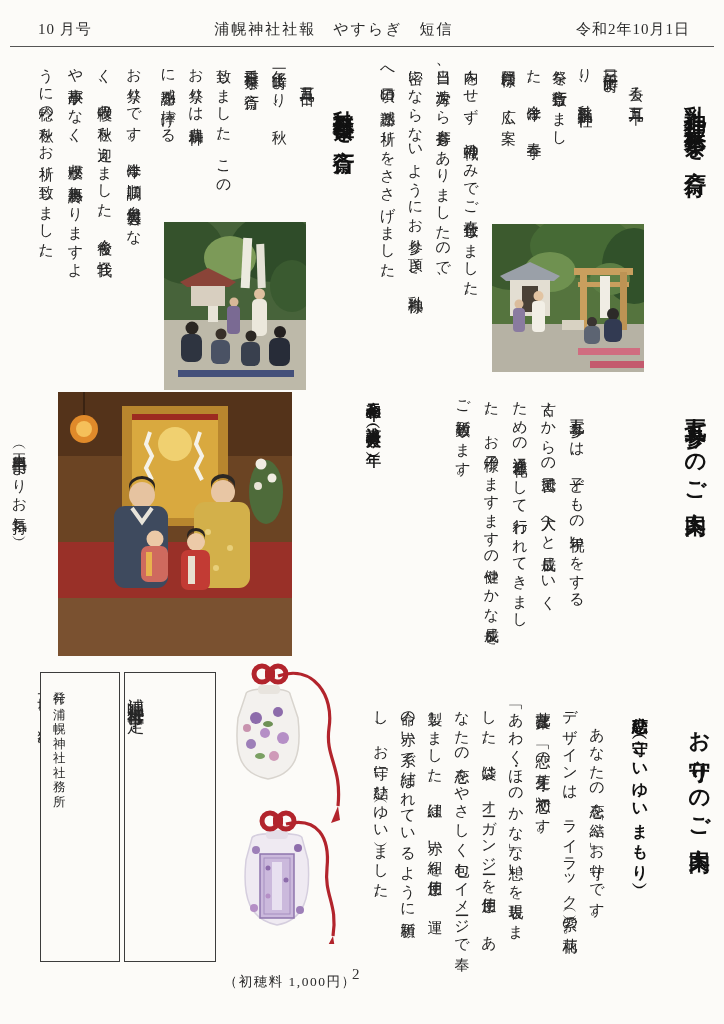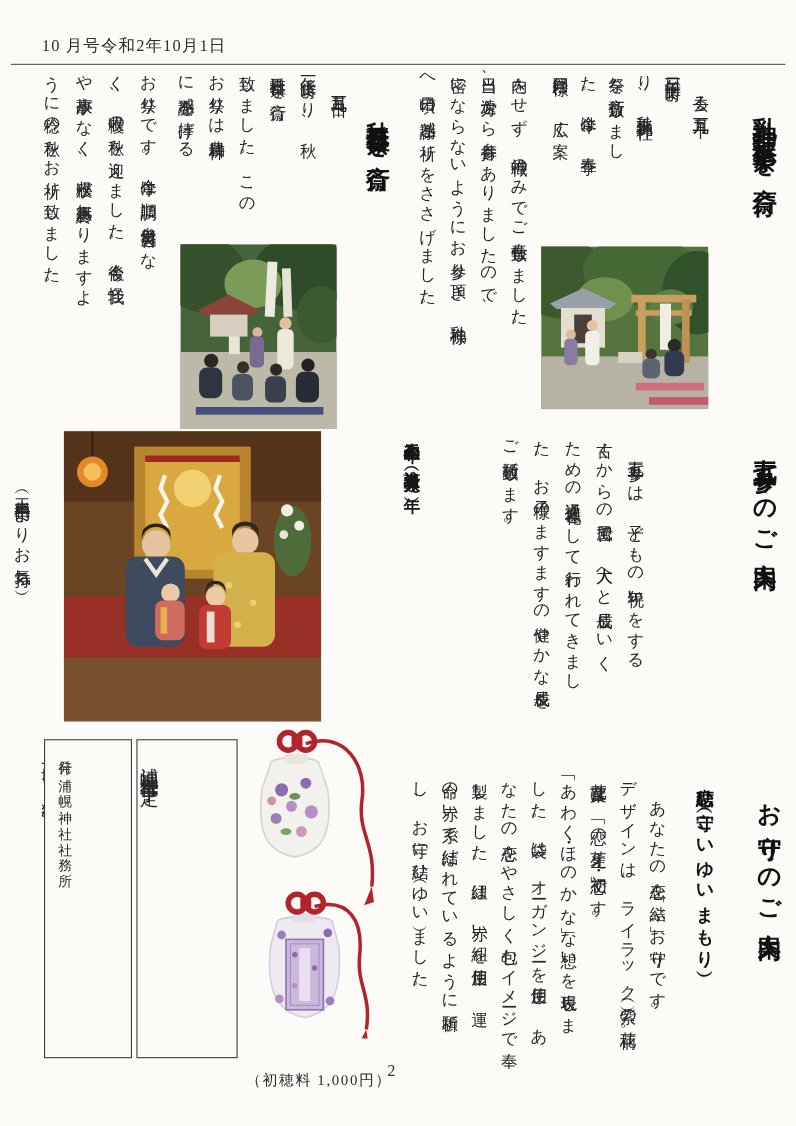--- a/index.html
+++ b/index.html
@@ -6,21 +6,21 @@
   .page {
     position:relative; width:724px; height:1024px; margin:0 auto;
     background:#fcfbf8; overflow:hidden; color:#222;
     font-family:"Liberation Serif","DejaVu Serif",serif;
   }
   
   .header {
     position:absolute; left:10px; right:10px; top:0; height:47px;
     border-bottom:1.4px solid #555; box-sizing:border-box;
     display:flex; align-items:flex-end; padding:0 24px 7px 28px;
-    font-size:15px; letter-spacing:1px; color:#2b2b2b;margin-top:12px;
+    font-size:15px; letter-spacing:1px; color:#2b2b2b;
   }
   .header .hc { flex:1; text-align:center; letter-spacing:2px; }
   
   .vtext {
     position:absolute; writing-mode:vertical-rl; text-orientation:mixed;
     white-space:pre-wrap; font-size:15px; line-height:1.8; letter-spacing:1.5px;
     color:#262626;
   }
   .vpar { margin:0; }
   .vpar + .vpar { margin-right:4px; }
@@ -60,20 +60,21 @@
   .price-caption { position:absolute; left:206px; top:973px; width:168px; text-align:center; font-size:13.5px; letter-spacing:1.5px; color:#2a2a2a; }
   .page-number { position:absolute; left:352px; top:966px; font-size:15px; color:#333; }
 </style>
 </head>
 <body>
 
 <div class="page">
 
   <header class="header">
     <span class="hl">10 月号</span>
+    <span class="hc">浦幌神社社報　やすらぎ　短信</span>
     <span class="hr">令和2年10月1日</span>
   </header>
 
   <section>
     <h2 class="vtitle t1">乳神神社秋季祭を斎行</h2>
     <div class="vtext a1s">　去る九月二十一
 日午前十一時よ
 り、秋季乳神神社
 祭を斎行致しまし
 た。今年は、春季

